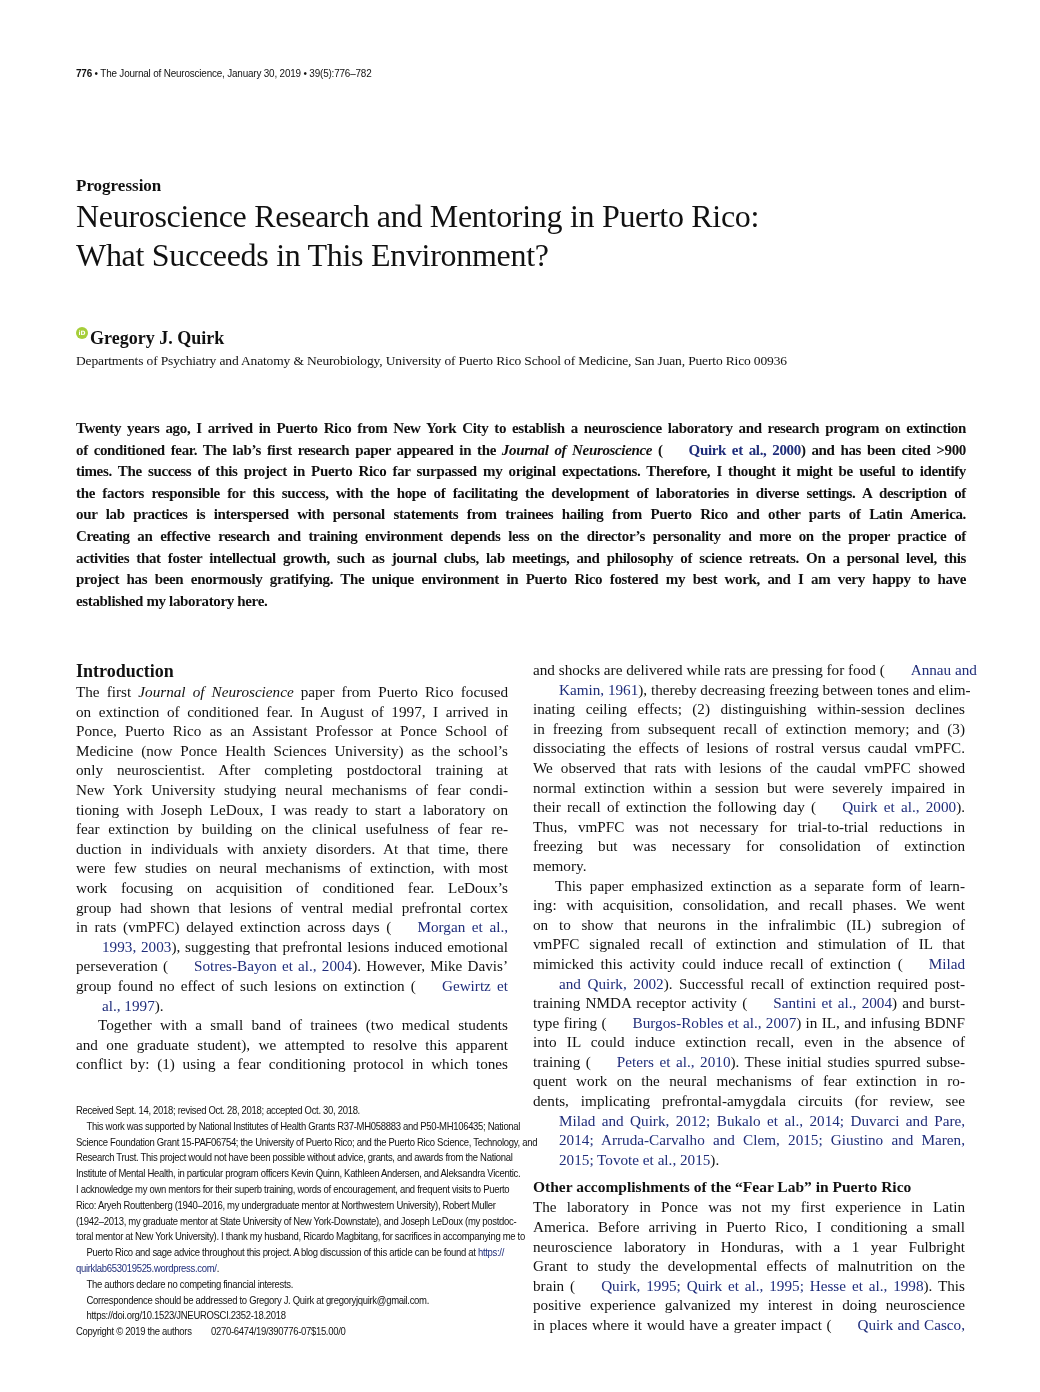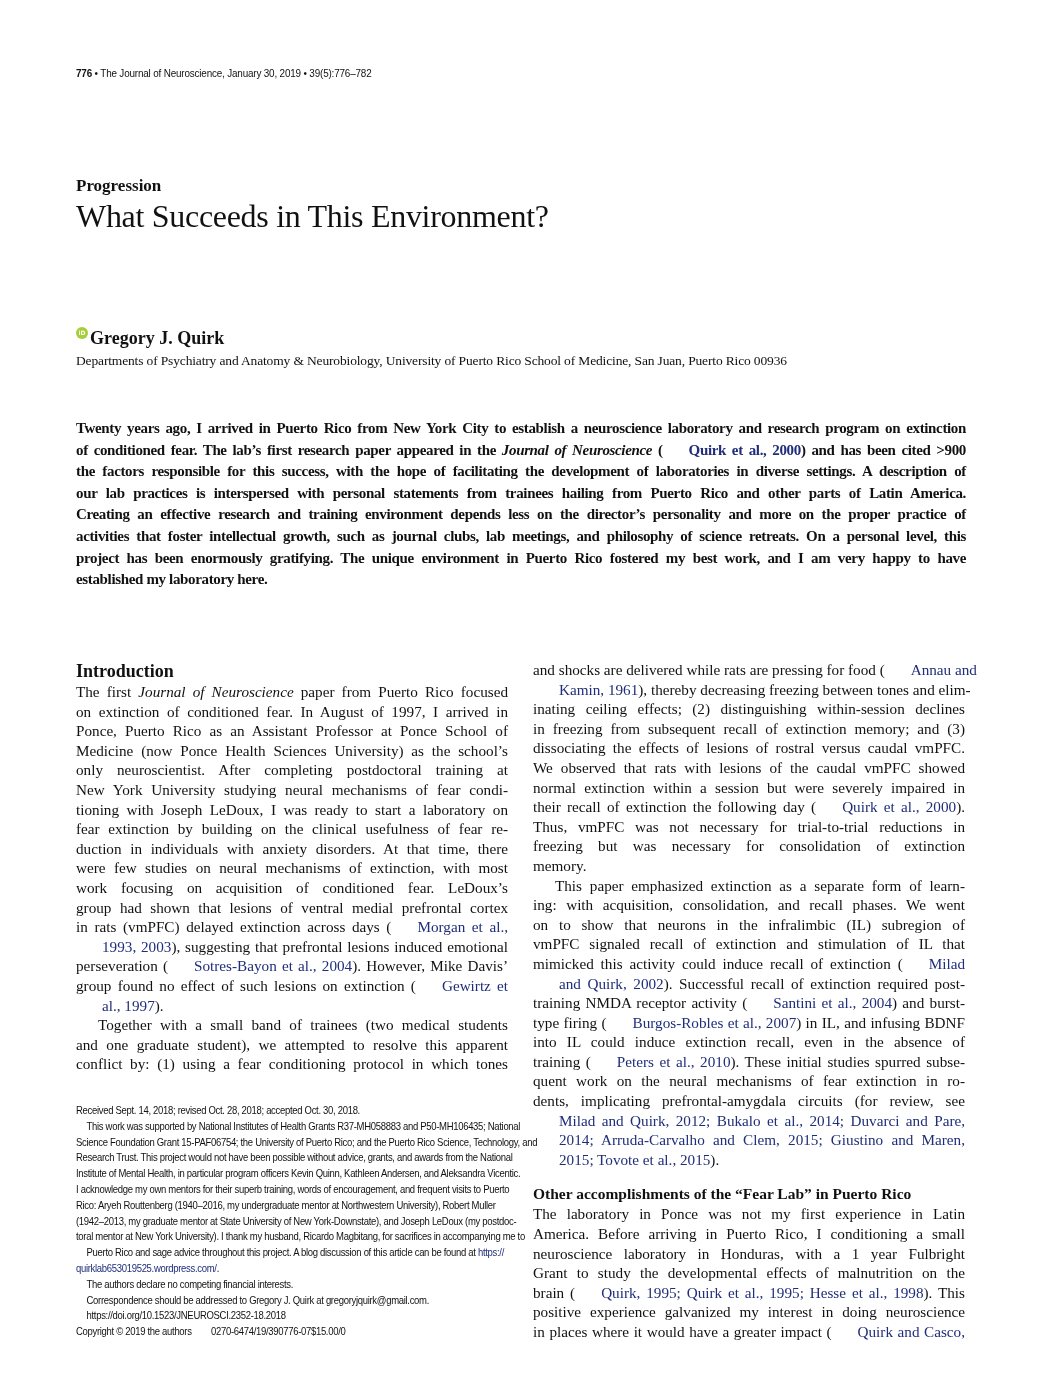--- a/index.html
+++ b/index.html
@@ -38,32 +38,34 @@
   <b>776</b>
   <span>•</span>
   <span>The Journal of Neuroscience, January 30, 2019</span>
   <span>•</span>
   <span>39(5):776–782</span>
 </div>
 
 <div class="section-type serif">Progression</div>
 
 <h1 class="title serif">
+  <span style="display:block">Neuroscience Research and Mentoring in Puerto Rico:</span>
   <span style="display:block">What Succeeds in This Environment?</span>
 </h1>
 
 <div class="author serif">
   <span class="orcid">iD</span>
   <span>Gregory J. Quirk</span>
 </div>
 <div class="affil serif">Departments of Psychiatry and Anatomy &amp; Neurobiology, University of Puerto Rico School of Medicine, San Juan, Puerto Rico 00936</div>
 
 <div class="abstract serif" id="abstract">
     <span class="ln">Twenty years ago, I arrived in Puerto Rico from New York City to establish a neuroscience laboratory and research program on extinction</span>
     <span class="ln">of conditioned fear. The lab’s first research paper appeared in the <span class="it">Journal of Neuroscience</span> (<a class="cite">Quirk et al., 2000</a>) and has been cited &gt;900</span>
+    <span class="ln">times. The success of this project in Puerto Rico far surpassed my original expectations. Therefore, I thought it might be useful to identify</span>
     <span class="ln">the factors responsible for this success, with the hope of facilitating the development of laboratories in diverse settings. A description of</span>
     <span class="ln">our lab practices is interspersed with personal statements from trainees hailing from Puerto Rico and other parts of Latin America.</span>
     <span class="ln">Creating an effective research and training environment depends less on the director’s personality and more on the proper practice of</span>
     <span class="ln">activities that foster intellectual growth, such as journal clubs, lab meetings, and philosophy of science retreats. On a personal level, this</span>
     <span class="ln">project has been enormously gratifying. The unique environment in Puerto Rico fostered my best work, and I am very happy to have</span>
     <span class="ln last">established my laboratory here.</span>
   </div>
 
 <div class="col col-left serif">
   <span class="h2">Introduction</span>
@@ -113,21 +115,21 @@
       <span class="ln">training NMDA receptor activity (<a class="cite">Santini et al., 2004</a>) and burst-</span>
       <span class="ln">type firing (<a class="cite">Burgos-Robles et al., 2007</a>) in IL, and infusing BDNF</span>
       <span class="ln">into IL could induce extinction recall, even in the absence of</span>
       <span class="ln">training (<a class="cite">Peters et al., 2010</a>). These initial studies spurred subse-</span>
       <span class="ln">quent work on the neural mechanisms of fear extinction in ro-</span>
       <span class="ln">dents, implicating prefrontal-amygdala circuits (for review, see</span>
       <span class="ln"><a class="cite">Milad and Quirk, 2012; Bukalo et al., 2014; Duvarci and Pare,</a></span>
       <span class="ln"><a class="cite">2014; Arruda-Carvalho and Clem, 2015; Giustino and Maren,</a></span>
       <span class="ln last"><a class="cite">2015; Tovote et al., 2015</a>).</span>
     </div>
-  <span class="h3" style="margin-top:14px">Other accomplishments of the “Fear Lab” in Puerto Rico</span>
+  <span class="h3" style="margin-top:7px">Other accomplishments of the “Fear Lab” in Puerto Rico</span>
   <div id="right-lines-b">
       <span class="ln">The laboratory in Ponce was not my first experience in Latin</span>
       <span class="ln">America. Before arriving in Puerto Rico, I conditioning a small</span>
       <span class="ln">neuroscience laboratory in Honduras, with a 1 year Fulbright</span>
       <span class="ln">Grant to study the developmental effects of malnutrition on the</span>
       <span class="ln">brain (<a class="cite">Quirk, 1995; Quirk et al., 1995; Hesse et al., 1998</a>). This</span>
       <span class="ln">positive experience galvanized my interest in doing neuroscience</span>
       <span class="ln">in places where it would have a greater impact (<a class="cite">Quirk and Casco,</a></span>
     </div>
 </div>

